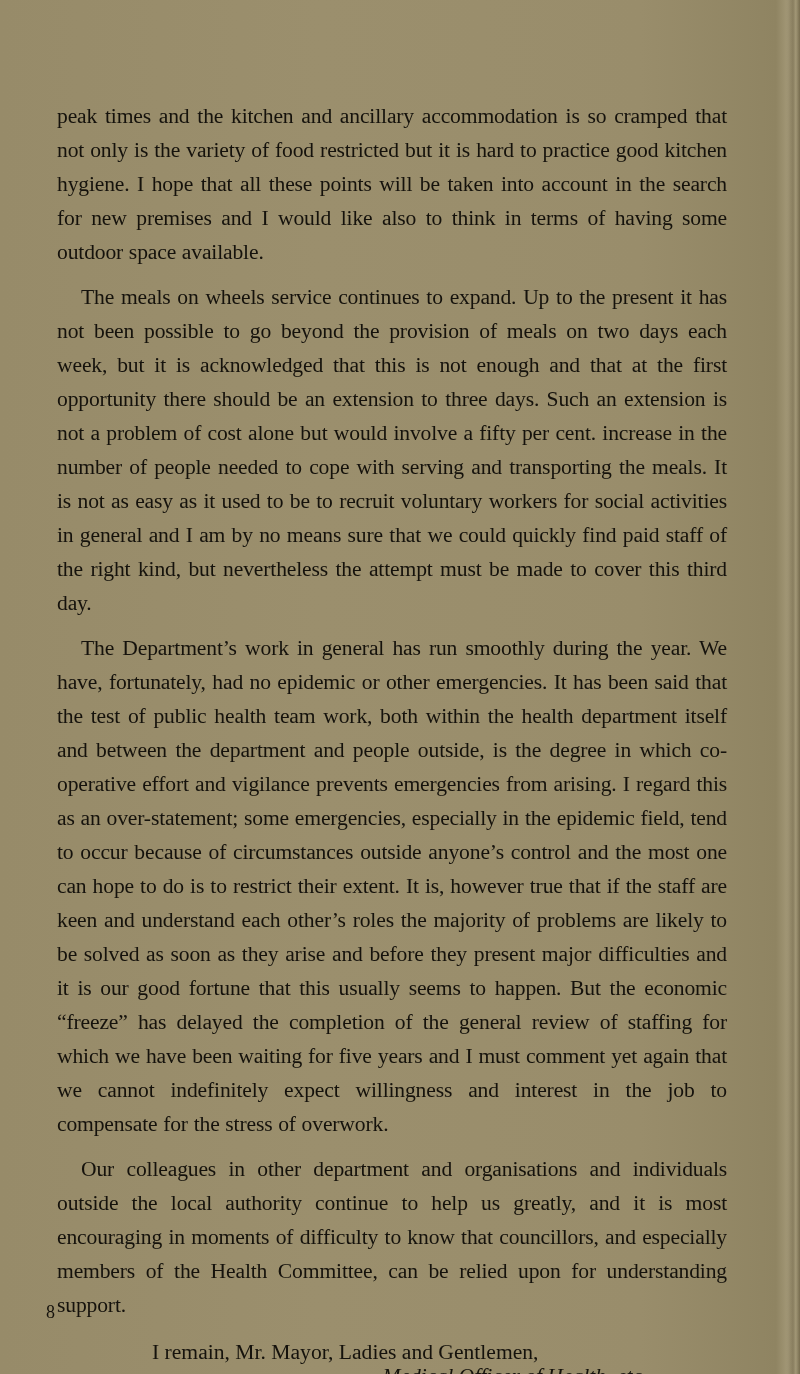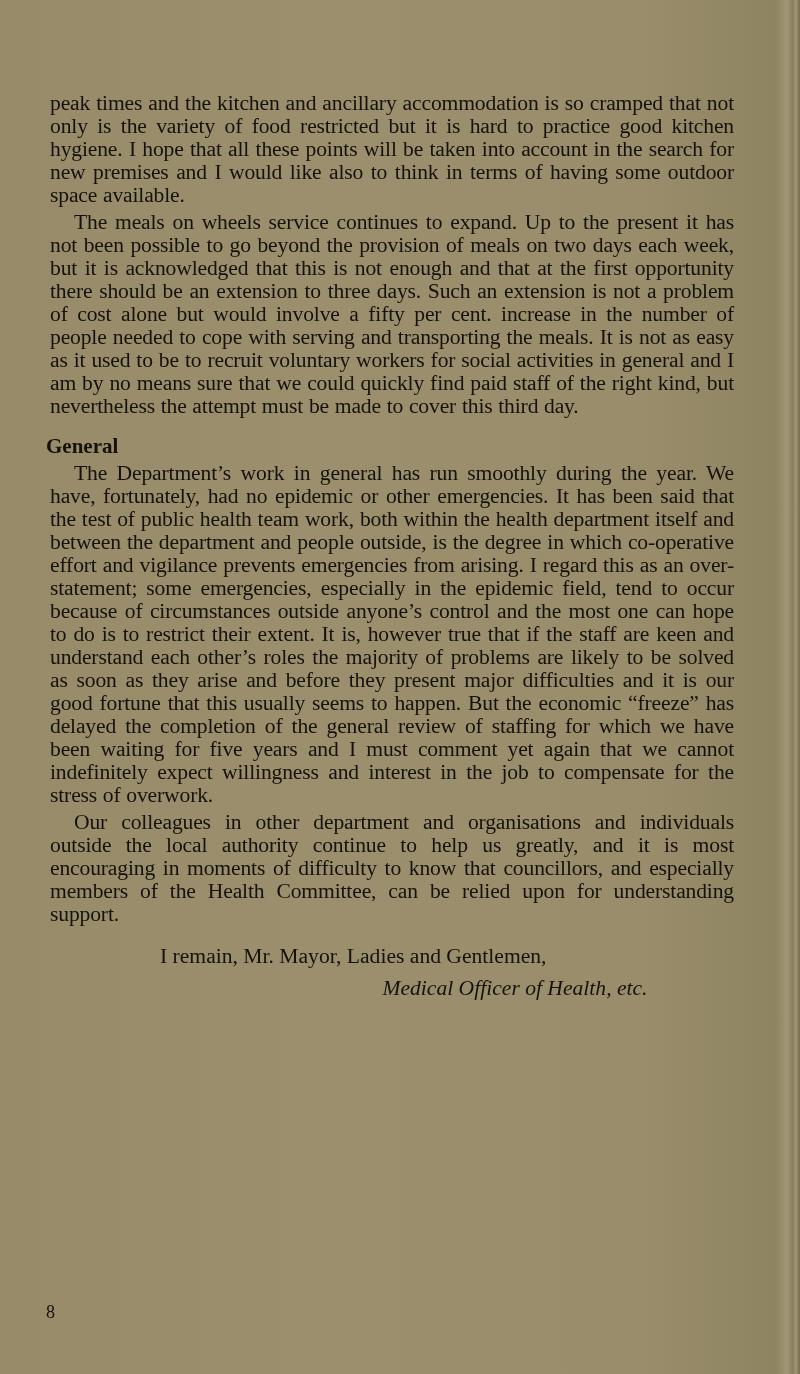--- a/index.html
+++ b/index.html
@@ -16,41 +16,41 @@
       font-family: "Liberation Serif", "DejaVu Serif", serif;
       color: #15120c;
     }
     .page {
       position: absolute;
       left: 46px;
       top: 88px;
       width: 692px;
     }
     .para {
-      margin: 4px;
+      margin: 11px;
       font-size: 21.6px;
-      line-height: 23px;
+      line-height: 34px;
       text-align: justify;
       text-align-last: left;
       letter-spacing: -0.15px;
       word-spacing: 0.5px;
     }
     .para.indent {
       text-indent: 24px;
     }
     .heading {
       margin: 16px 0 2px 0;
       font-size: 21px;
       line-height: 24px;
       font-weight: bold;
     }
     .closing {
       font-size: 21.6px;
       line-height: 24px;
-      margin: 8px;
+      margin: 0;
       white-space: nowrap;
     }
     .closing.l1 { margin-top: 18px; padding-left: 106px; }
     .closing.l2 { padding-left: 154px; }
     .closing.l3 { padding-left: 198px; letter-spacing: 0.3px; }
     .closing.l4 { padding-left: 246px; font-style: italic; text-align: center; }
     .page-number {
       position: absolute;
       left: 46px;
       top: 1302px;
@@ -66,21 +66,20 @@
       background: linear-gradient(90deg, rgba(0,0,0,0) 0%, rgba(60,50,30,0.18) 50%, rgba(200,190,160,0.25) 70%, rgba(50,40,25,0.25) 100%);
     }
   </style>
 </head>
 <body>
 
 <div class="page">
   <p class="para">peak times and the kitchen and ancillary accommodation is so cramped that not only is the variety of food restricted but it is hard to practice good kitchen hygiene.  I hope that all these points will be taken into account in the search for new premises and I would like also to think in terms of having some outdoor space available.</p>
   <p class="para indent">The meals on wheels service continues to expand.  Up to the present it has not been possible to go beyond the provision of meals on two days each week, but it is acknowledged that this is not enough and that at the first opportunity there should be an extension to three days.  Such an extension is not a problem of cost alone but would involve a fifty per cent. increase in the number of people needed to cope with serving and transporting the meals.  It is not as easy as it used to be to recruit voluntary workers for social activities in general and I am by no means sure that we could quickly find paid staff of the right kind, but nevertheless the attempt must be made to cover this third day.</p>
 
-  <h2 class="heading">General</h2>
 
   <p class="para indent">The Department’s work in general has run smoothly during the year.  We have, fortunately, had no epidemic or other emergencies. It has been said that the test of public health team work, both within the health department itself and between the department and people outside, is the degree in which co-operative effort and vigilance prevents emergencies from arising.  I regard this as an over-statement; some emergencies, especially in the epidemic field, tend to occur because of circumstances outside anyone’s control and the most one can hope to do is to restrict their extent.  It is, however true that if the staff are keen and understand each other’s roles the majority of problems are likely to be solved as soon as they arise and before they present major difficulties and it is our good fortune that this usually seems to happen.  But the economic “freeze” has delayed the completion of the general review of staffing for which we have been waiting for five years and I must comment yet again that we cannot indefinitely expect willingness and interest in the job to compensate for the stress of overwork.</p>
   <p class="para indent">Our colleagues in other department and organisations and individuals outside the local authority continue to help us greatly, and it is most encouraging in moments of difficulty to know that councillors, and especially members of the Health Committee, can be relied upon for understanding support.</p>
 
   <div>
     <p class="closing l1">I remain, Mr. Mayor, Ladies and Gentlemen,</p>
     <p class="closing l4">Medical Officer of Health, etc.</p>
   </div>
 </div>
 

